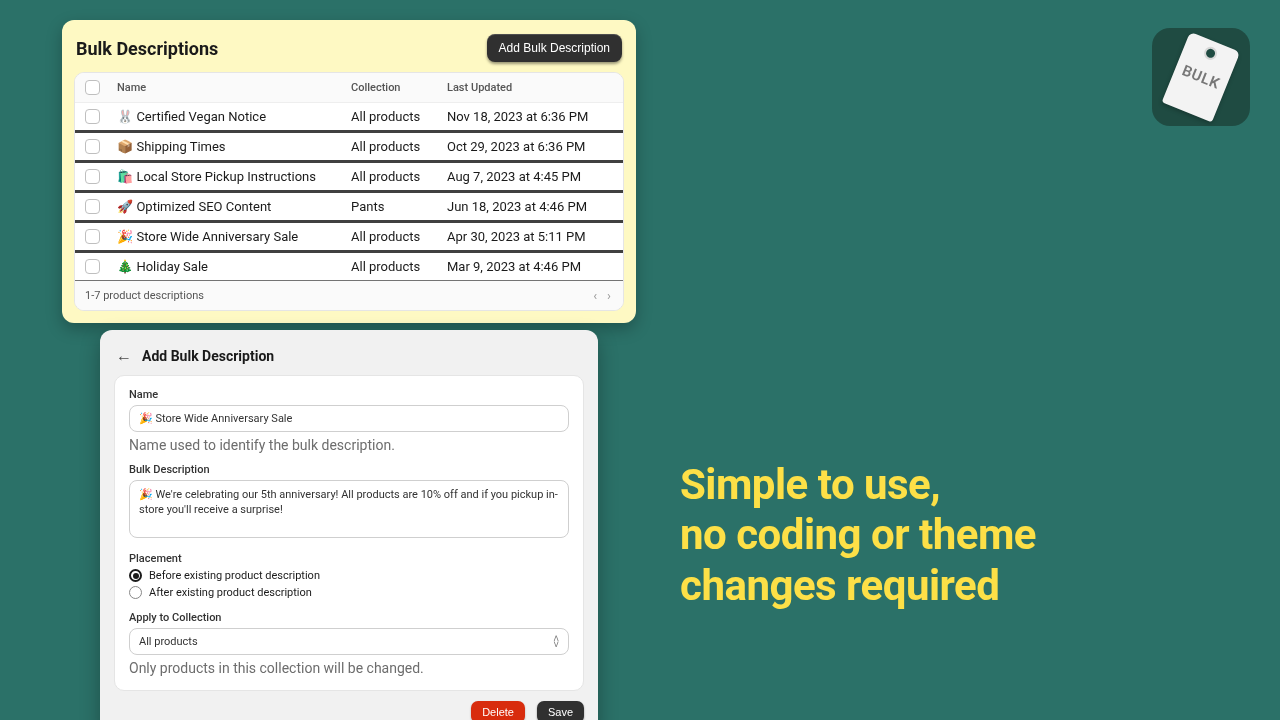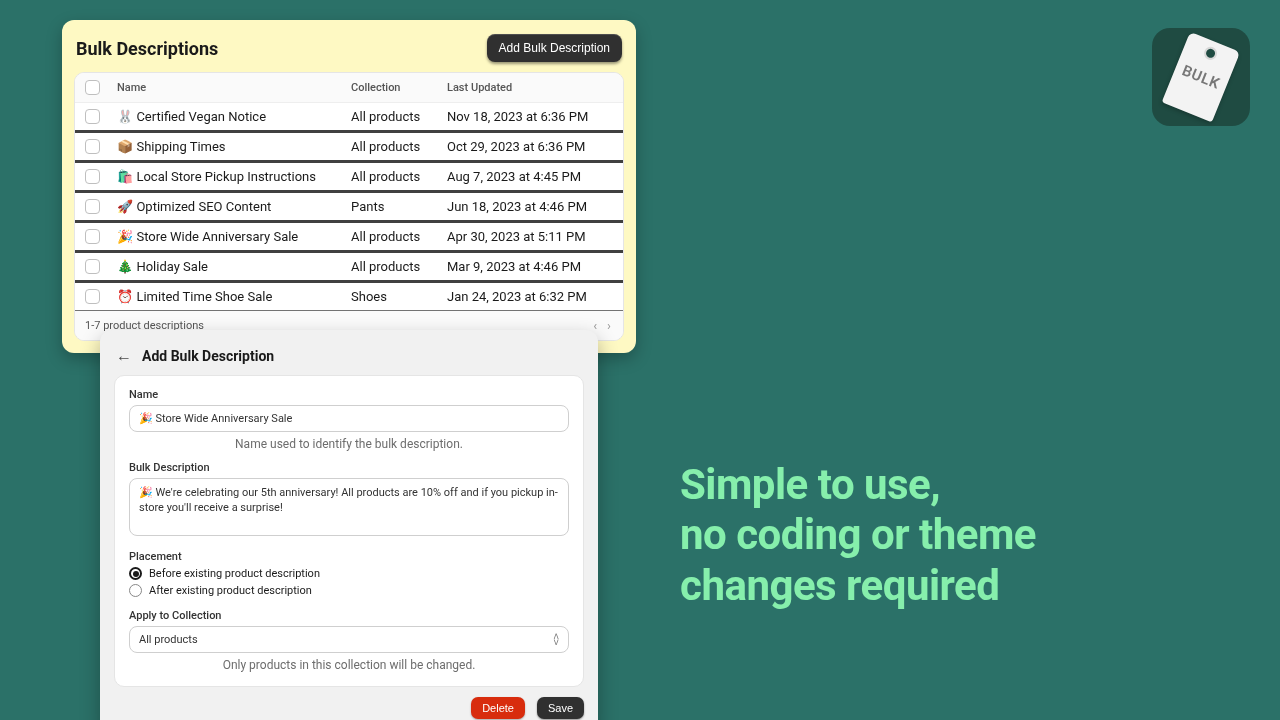--- a/index.html
+++ b/index.html
@@ -42,21 +42,21 @@
     position: absolute;
     top: 50%; left: 50%;
     transform: translate(-50%,-50%) rotate(0deg);
     font-size: 15px; font-weight: 600; color: #777;
     letter-spacing: 0.5px;
   }
   
   .headline {
     position: absolute;
     left: 680px; top: 460px;
-    color: #86efac;
+    color: #fde047;
     font-weight: 700;
     font-size: 42px;
     line-height: 1.2;
     letter-spacing: -0.5px;
   }
 
   
   .panel1 {
     position: absolute;
     left: 62px; top: 20px;
@@ -157,21 +157,21 @@
   .card {
     background: #fff;
     border: 1px solid #e5e5e5;
     border-radius: 10px;
     padding: 12px 14px 14px;
   }
   .label {
     font-size: 11px; color: #333; margin-bottom: 4px; display: block; font-weight: 500;
   }
   .help {
-    font-size: 12px; color: #6d6d6d; margin: 5px 0 10px; text-align: center;
+    font-size: 14px; color: #6d6d6d; margin: 5px 0 10px;
   }
   .input, .textarea, .select {
     width: 100%;
     border: 1px solid #cfcfcf;
     border-radius: 8px;
     padding: 6px 9px;
     font-size: 11px;
     font-family: inherit;
     background: #fff;
     color: #333;
@@ -271,26 +271,20 @@
           <div>🎉 Store Wide Anniversary Sale</div>
           <div>All products</div>
           <div>Apr 30, 2023 at 5:11 PM</div>
         </div>
         <div class="trow">
           <div class="chk"></div>
           <div>🎄 Holiday Sale</div>
           <div>All products</div>
           <div>Mar 9, 2023 at 4:46 PM</div>
         </div>
-        <div class="trow">
-          <div class="chk"></div>
-          <div>⏰ Limited Time Shoe Sale</div>
-          <div>Shoes</div>
-          <div>Jan 24, 2023 at 6:32 PM</div>
-        </div>
       </div>
     <div class="tfoot">
       <span>1-7 product descriptions</span>
       <span class="pager">
         <span class="pager-btn">‹</span>
         <span class="pager-btn">›</span>
       </span>
     </div>
   </div>
 </div>

